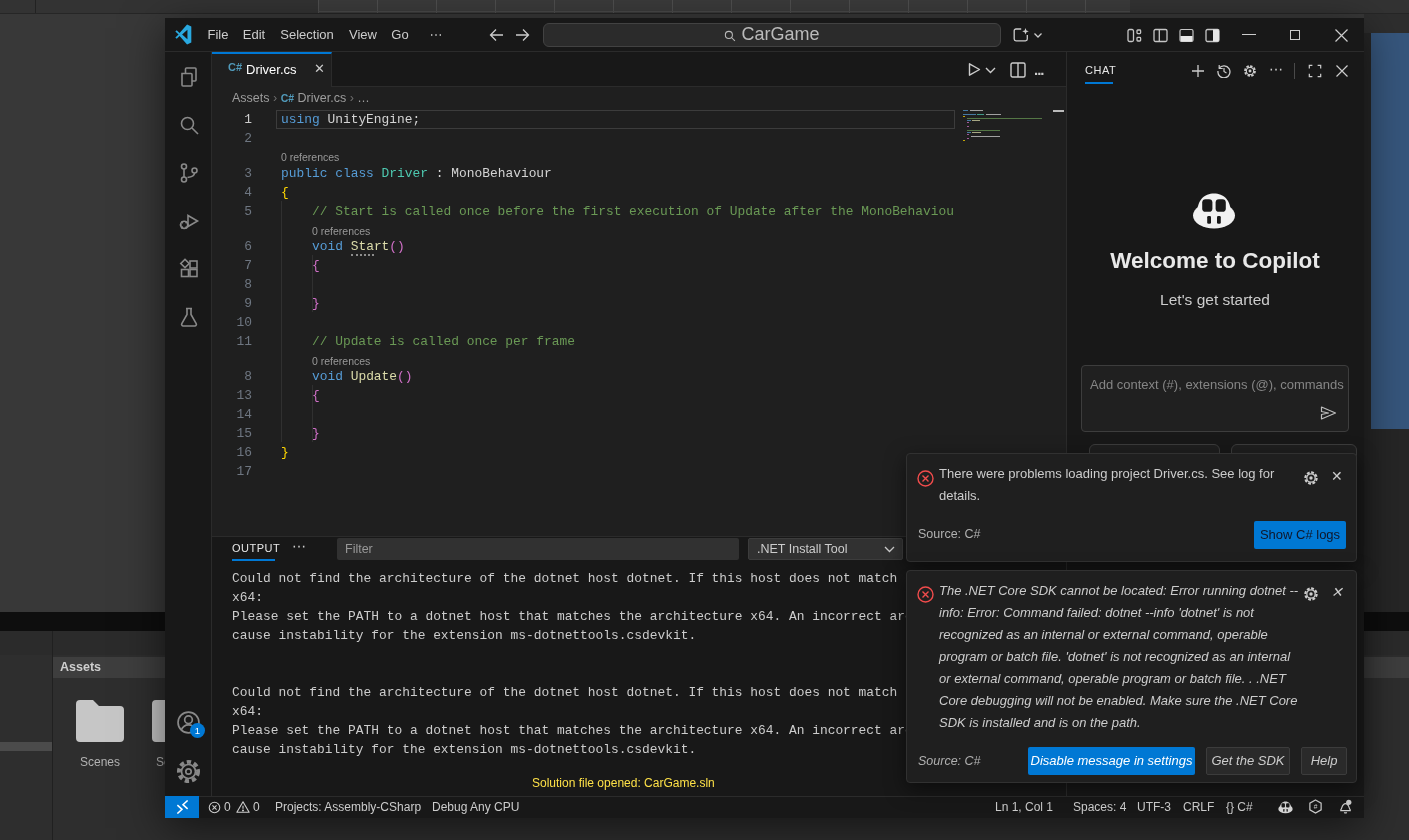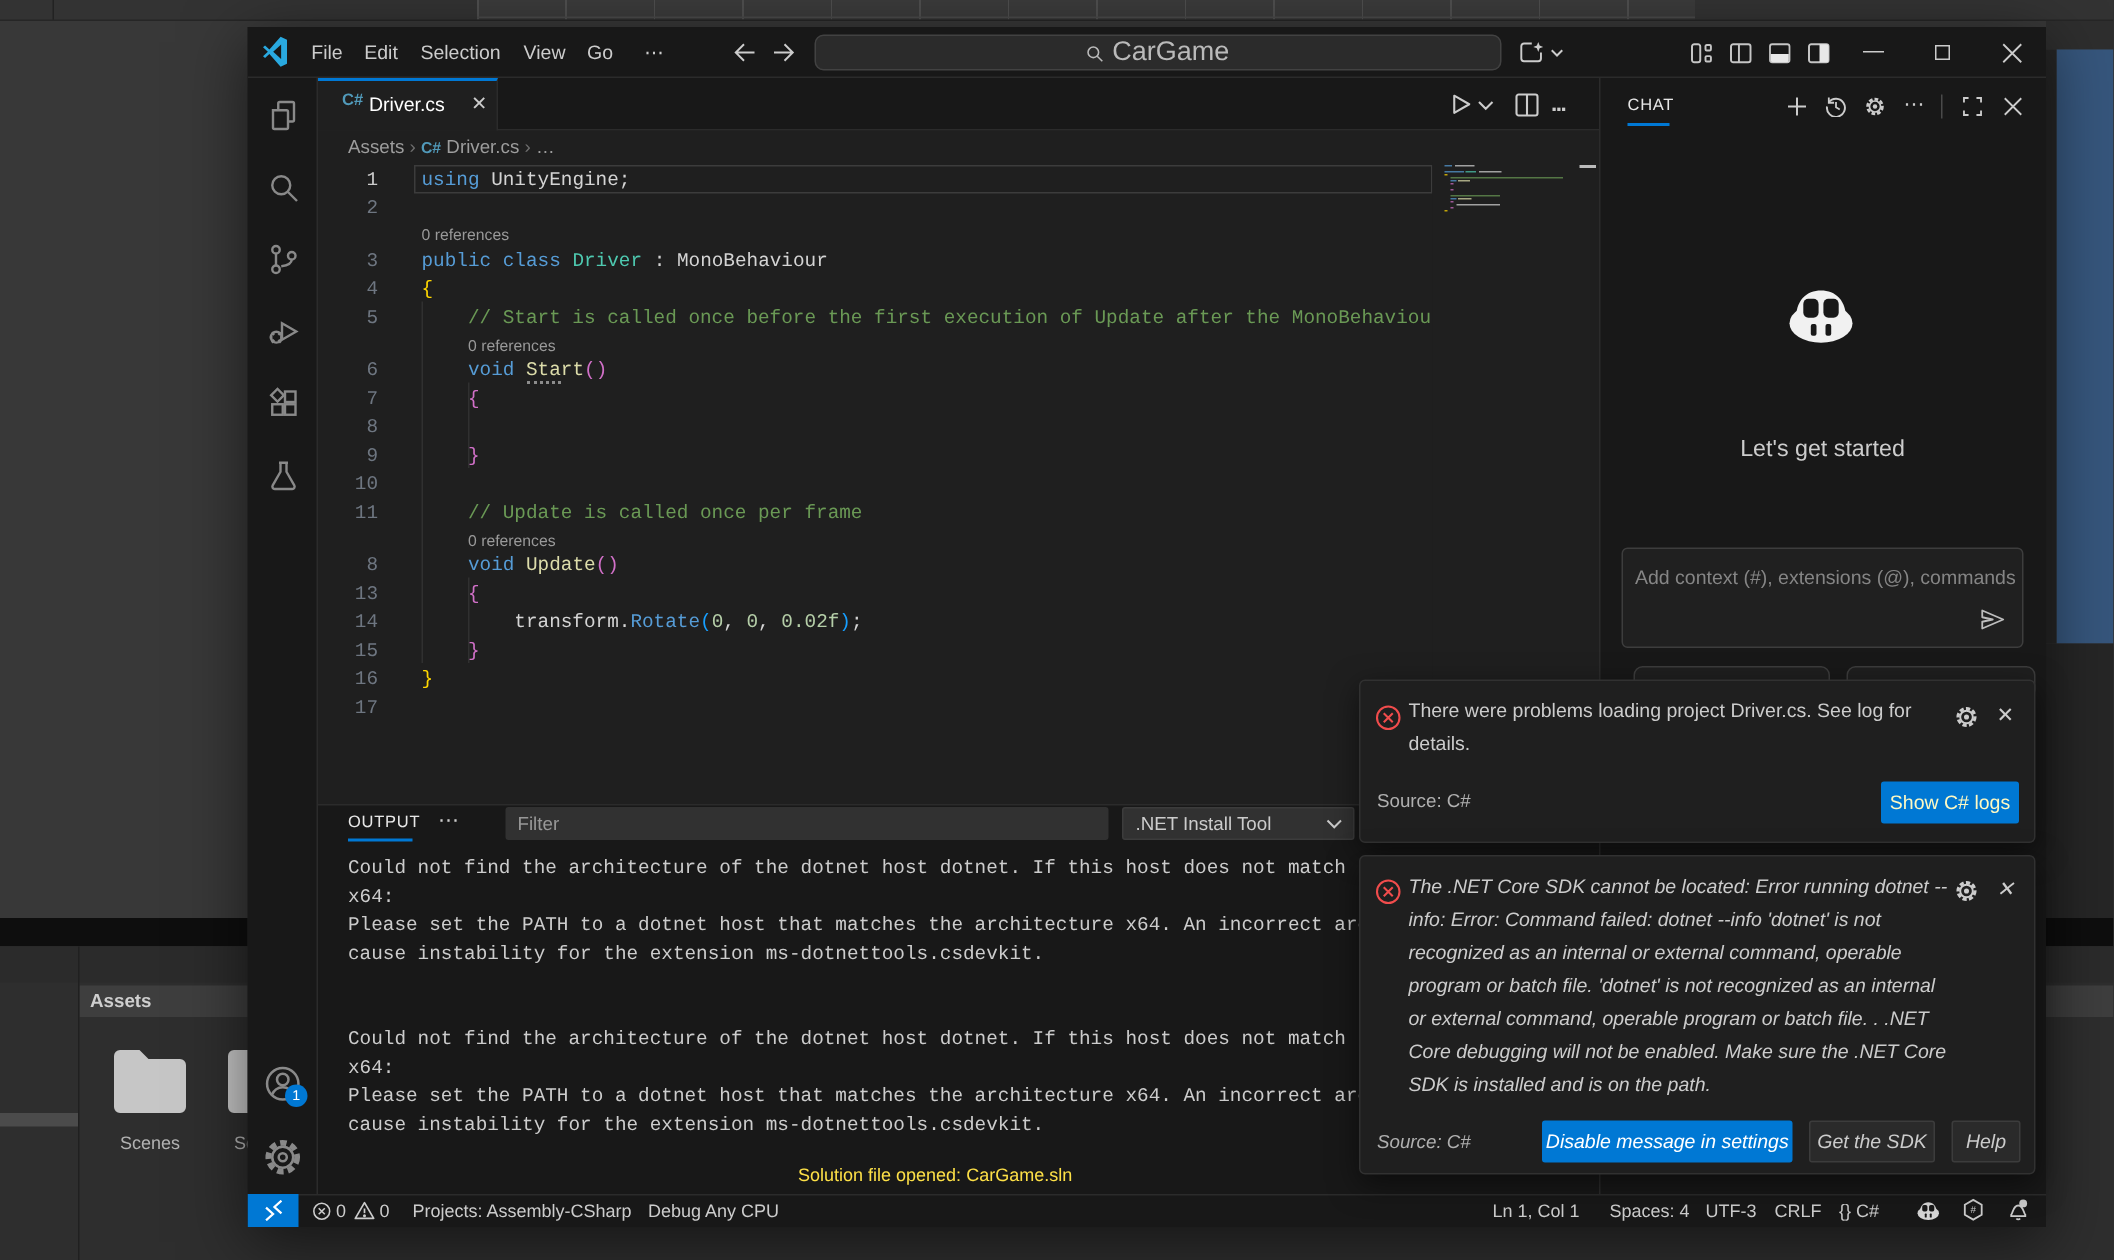--- a/index.html
+++ b/index.html
@@ -225,21 +225,20 @@
       <div class="row" style="top:258.5px">
           <span class="num">8</span>
           <span class="txt">    <span class="k">void</span> <span class="y">Update</span><span class="p">()</span></span>
         </div>
       <div class="row" style="top:277.5px">
           <span class="num">13</span>
           <span class="txt">    <span class="p">{</span></span>
         </div>
       <div class="row" style="top:296.5px">
           <span class="num">14</span>
-          <span class="txt">        <span class="w">transform.</span><span class="k">Rotate</span><span class="bb">(</span><span class="n">0</span><span class="w">, </span><span class="n">0</span><span class="w">, </span><span class="n">0.02f</span><span class="bb">)</span><span class="w">;</span></span>
         </div>
       <div class="row" style="top:315.5px">
           <span class="num">15</span>
           <span class="txt">    <span class="p">}</span></span>
         </div>
       <div class="row" style="top:334.5px">
           <span class="num">16</span>
           <span class="txt"><span class="g">}</span></span>
         </div>
       <div class="row" style="top:353.5px">
@@ -358,20 +357,21 @@
       </svg>
 
     <svg class="abs" style="left:1027px;top:173px;" width="44" height="38" viewBox="0 0 44 38">
       <ellipse cx="22" cy="24.5" rx="21" ry="13" fill="#f1f1f1"></ellipse>
       <path d="M5.2 24 C4.6 8.8 12.5 2.6 22 2.6 C31.5 2.6 39.4 8.8 38.8 24 Z" fill="#f1f1f1"></path>
       <rect x="10.2" y="8.2" width="10.2" height="12.6" rx="3.4" fill="#181818"></rect>
       <rect x="23.6" y="8.2" width="10.2" height="12.6" rx="3.4" fill="#181818"></rect>
       <rect x="15.2" y="25" width="3.8" height="7.8" rx="1.3" fill="#181818"></rect>
       <rect x="25" y="25" width="3.8" height="7.8" rx="1.3" fill="#181818"></rect>
     </svg>
+    <div class="abs" style="left:901px;top:230px;width:298px;text-align:center;color:#e8e8e8;font-size:22.5px;font-weight:bold;">Welcome to Copilot</div>
     <div class="abs" style="left:901px;top:273px;width:298px;text-align:center;color:#cccccc;font-size:15.5px;">Let's get started</div>
 
     <div class="abs" style="left:916px;top:347px;width:268px;height:67px;background:#202020;border:1px solid #3d3d3d;border-radius:4px;"></div>
     <div class="abs" style="left:925px;top:359px;color:#858585;font-size:13px;">Add context (#), extensions (@), commands</div>
     <svg class="abs" style="left:1155px;top:387px;" width="17" height="16" viewBox="0 0 17 16">
         <path fill="none" stroke="#bdbdbd" stroke-width="1.2" stroke-linejoin="round" d="M1.5 2 L15.5 8 L1.5 14 L1.5 9.5 L8.5 8 L1.5 6.5 Z"></path>
       </svg>
 
     <div class="abs" style="left:924px;top:426px;width:131px;height:22px;background:#1f1f1f;border:1px solid #3c3c3c;border-radius:6px;"></div>
     <div class="abs" style="left:1066px;top:426px;width:126px;height:22px;background:#1f1f1f;border:1px solid #3c3c3c;border-radius:6px;"></div>
@@ -384,21 +384,21 @@
       </svg>
     <div class="abs" style="left:32px;top:9px;width:400px;color:#cccccc;font-size:13px;line-height:22px;white-space:nowrap;">There were problems loading project Driver.cs. See log for<br>details.</div>
     <svg class="abs" style="left:396px;top:16px;" width="16" height="16" viewBox="0 0 16 16">
         <circle cx="8" cy="8" r="5.2" fill="none" stroke="#cccccc" stroke-width="3" stroke-dasharray="2.6 1.4"></circle>
         <circle cx="8" cy="8" r="4.6" fill="#1f1f1f" stroke="none"></circle>
         <circle cx="8" cy="8" r="4.2" fill="none" stroke="#cccccc" stroke-width="1.3"></circle>
         <circle cx="8" cy="8" r="1.7" fill="#cccccc"></circle>
       </svg>
     <div class="abs" style="left:424px;top:14px;color:#cccccc;font-size:14px;">✕</div>
     <div class="abs" style="left:11px;top:73px;color:#b0b0b0;font-size:12.5px;">Source: C#</div>
-    <div class="abs" style="left:347px;top:67px;width:92px;height:28px;background:#0078d4;border-radius:2px;color:#fef9c3;font-size:13px;line-height:28px;text-align:center;">Show C# logs</div>
+    <div class="abs" style="left:347px;top:67px;width:92px;height:28px;background:#0078d4;border-radius:2px;color:#0f172a;font-size:13px;line-height:28px;text-align:center;">Show C# logs</div>
   </div>
   <div class="abs" style="left:906px;top:570px;width:451px;height:213px;background:#1f1f1f;border:1px solid #313131;border-radius:4px;box-shadow:0 6px 20px rgba(0,0,0,.5);font-style:italic;">
     <svg class="abs" style="left:10px;top:15px;" width="17" height="17" viewBox="0 0 17 17">
         <circle cx="8.5" cy="8.5" r="7.5" fill="none" stroke="#f14c4c" stroke-width="1.4"></circle>
         <path d="M5.5 5.5 L11.5 11.5 M11.5 5.5 L5.5 11.5" stroke="#f14c4c" stroke-width="1.4"></path>
       </svg>
     <div class="abs" style="left:32px;top:9px;width:430px;color:#cccccc;font-size:13px;line-height:22px;white-space:nowrap;">The .NET Core SDK cannot be located: Error running dotnet --<br>info: Error: Command failed: dotnet --info 'dotnet' is not<br>recognized as an internal or external command, operable<br>program or batch file. 'dotnet' is not recognized as an internal<br>or external command, operable program or batch file. . .NET<br>Core debugging will not be enabled. Make sure the .NET Core<br>SDK is installed and is on the path.</div>
     <svg class="abs" style="left:396px;top:15px;" width="16" height="16" viewBox="0 0 16 16">
         <circle cx="8" cy="8" r="5.2" fill="none" stroke="#cccccc" stroke-width="3" stroke-dasharray="2.6 1.4"></circle>
         <circle cx="8" cy="8" r="4.6" fill="#1f1f1f" stroke="none"></circle>

